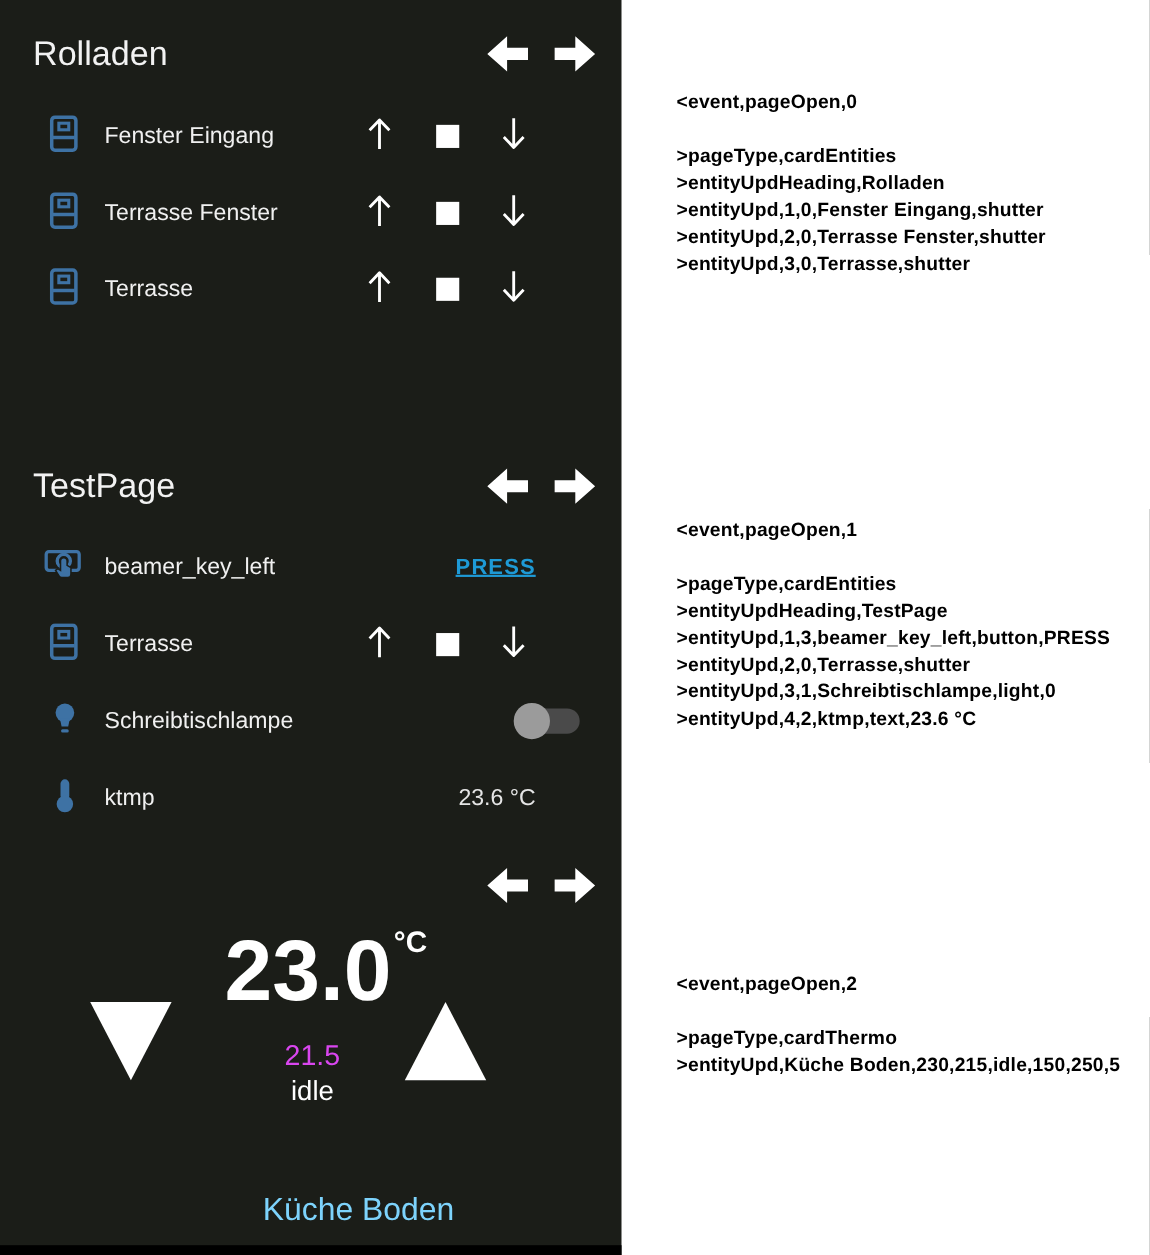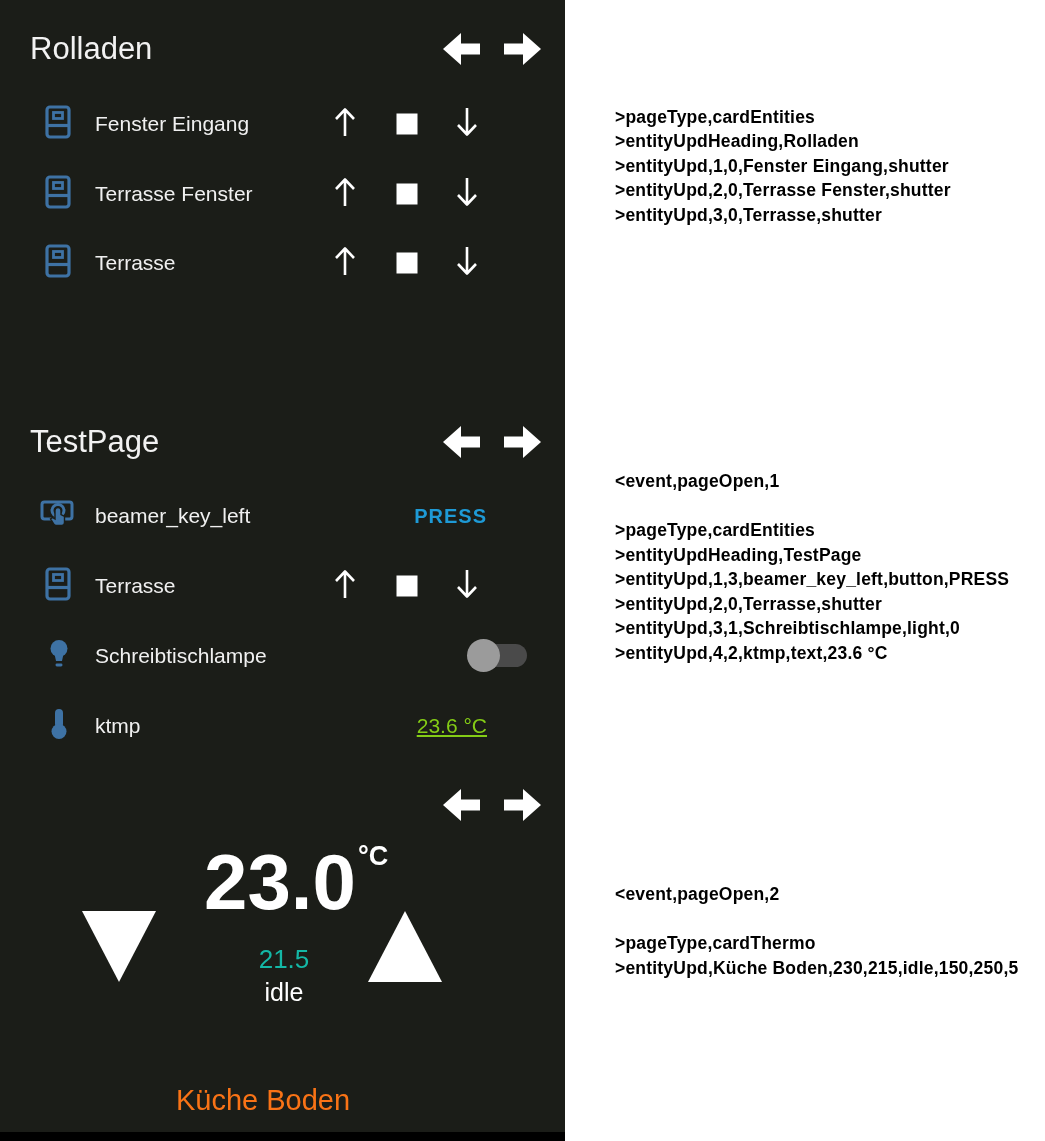--- a/index.html
+++ b/index.html
@@ -19,46 +19,46 @@
   .row-icon { position:absolute; top:50%; transform:translateY(-50%); display:block; }
   .entity-label { position:absolute; left:95px; top:50%; transform:translateY(-50%);
     color:#f0f0f0; font-size:21px; white-space:nowrap; }
   .ctl { position:absolute; top:50%; transform:translate(-50%,-50%); cursor:pointer; }
   .ctl-up   { left:345px; }
   .ctl-stop { left:407px; }
   .ctl-down { left:467px; }
   .stop-square { display:block; width:21px; height:21px; background:#ffffff; }
 
   .press-label { position:absolute; right:78px; top:50%; transform:translateY(-50%);
-    color:#1e9ad6; font-size:20px; font-weight:bold; letter-spacing:1px; cursor:pointer; }
+    color:#1e9ad6; font-size:20px; font-weight:bold; letter-spacing:1px; cursor:pointer;text-decoration:underline; }
   .text-value { position:absolute; right:78px; top:50%; transform:translateY(-50%);
-    color:#84cc16; font-size:21px;text-decoration:underline; }
+    color:#e5e5e5; font-size:21px; }
 
   .toggle { position:absolute; left:467px; top:638px; width:62px; height:34px; cursor:pointer; }
   .toggle-track { position:absolute; left:3px; top:6px; width:57px; height:23px;
     border-radius:12px; background:#4a4a4a; }
   .toggle-knob { position:absolute; left:0px; top:1px; width:33px; height:33px;
     border-radius:50%; background:#9b9b9b; }
 
   
   .temp-main { position:absolute; left:150px; top:843px; width:260px; text-align:center;
     color:#ffffff; font-size:78px; font-weight:bold; line-height:1; }
   .temp-unit { position:absolute; left:358px; top:841px; color:#ffffff;
     font-size:27px; font-weight:bold; }
   .tri { position:absolute; width:0; height:0; cursor:pointer; }
   .tri-down { left:82px; top:911px; border-left:37px solid transparent;
     border-right:37px solid transparent; border-top:71px solid #ffffff; }
   .tri-up { left:368px; top:911px; border-left:37px solid transparent;
     border-right:37px solid transparent; border-bottom:71px solid #ffffff; }
   .temp-target { position:absolute; left:214px; top:944px; width:140px; text-align:center;
-    color:#14b8a6; font-size:26px; }
+    color:#d946ef; font-size:26px; }
   .temp-state { position:absolute; left:214px; top:978px; width:140px; text-align:center;
     color:#ffffff; font-size:25px; }
-  .thermo-name { position:absolute; left:113px; top:1084px; width:300px; text-align:center;
-    color:#f97316; font-size:29px; }
+  .thermo-name { position:absolute; left:113px; top:1084px; width:300px; text-align:right;
+    color:#7dd3fc; font-size:29px; }
 
   
   .log-block { position:absolute; left:615px; color:#000; font-weight:bold;
     font-size:17.5px; line-height:24.5px; letter-spacing:0.2px; white-space:nowrap; }
   .log-line { height:24.5px; }
 </style>
 </head>
 <body>
 
 <div class="stage">
@@ -241,20 +241,21 @@
     <div class="tri tri-up"></div>
 
     <div class="temp-target">21.5</div>
     <div class="temp-state">idle</div>
     <div class="thermo-name">Küche Boden</div>
 
     <div class="panel-bottom-strip"></div>
   </div>
 
   <div class="log-block" style="top:80px;">
+    <div class="log-line">&lt;event,pageOpen,0</div>
     <div class="log-line"></div>
     <div class="log-line">&gt;pageType,cardEntities</div>
     <div class="log-line">&gt;entityUpdHeading,Rolladen</div>
     <div class="log-line">&gt;entityUpd,1,0,Fenster Eingang,shutter</div>
     <div class="log-line">&gt;entityUpd,2,0,Terrasse Fenster,shutter</div>
     <div class="log-line">&gt;entityUpd,3,0,Terrasse,shutter</div>
   </div>
 
   <div class="log-block" style="top:469px;">
     <div class="log-line">&lt;event,pageOpen,1</div>

